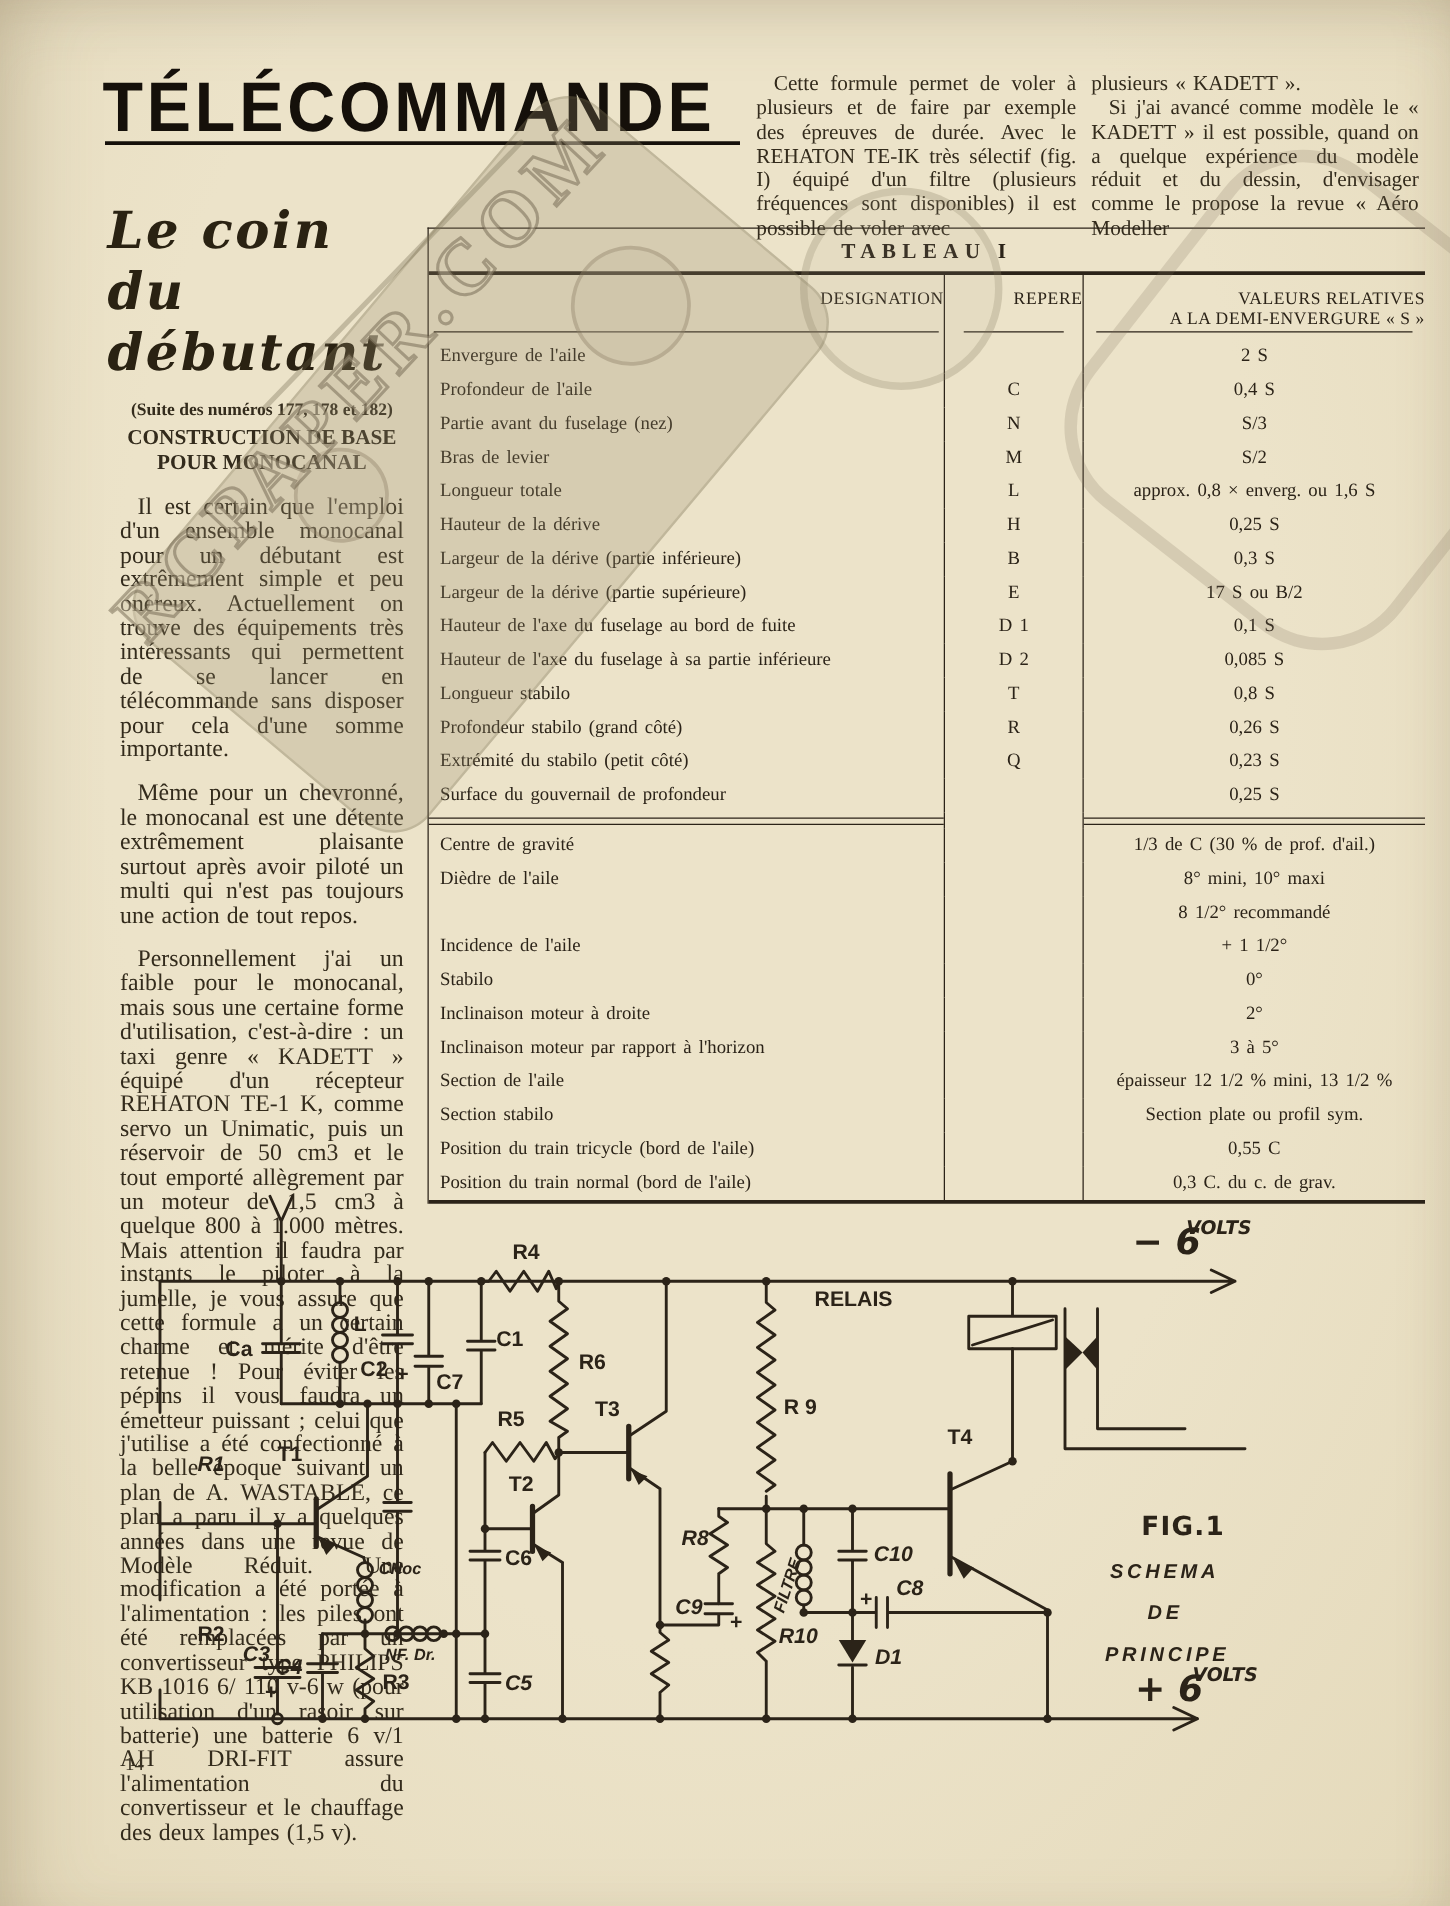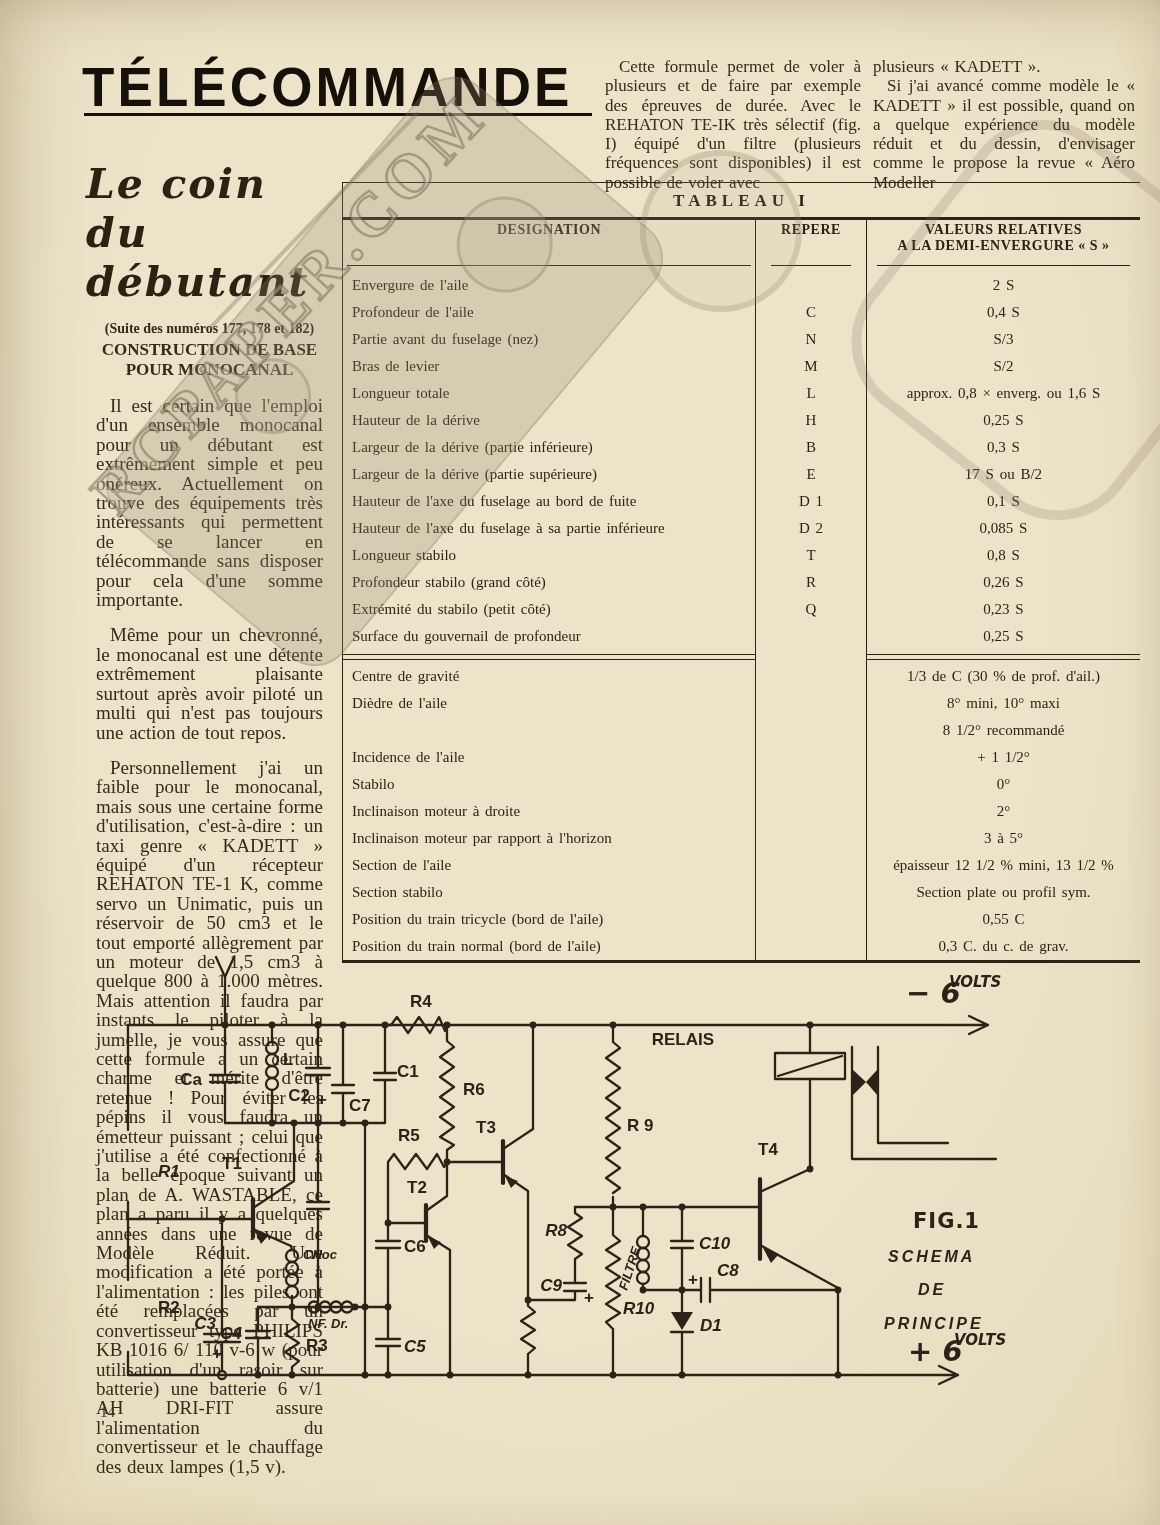--- a/index.html
+++ b/index.html
@@ -28,21 +28,21 @@
   .cont{margin-top:14px;text-align:center;font-weight:bold;font-size:14px;white-space:nowrap;}
   .subh{margin-top:3px;text-align:center;font-weight:bold;font-size:17px;line-height:20px;}
   .para{margin:16px;font-size:19px;line-height:19.4px;text-align:justify;text-indent:14px;word-spacing:1px;}
   .para + .para{margin-top:0;}
   
   .tbl{position:absolute;left:342px;top:182px;width:798px;color:#2b2318;border-left:1.6px solid #2b2318;border-top:1.6px solid #2b2318;box-sizing:border-box;}
   .tbl-title{text-align:center;font-weight:bold;font-size:17px;letter-spacing:5px;padding:8px 0 6px 0;}
   .tbl-thick{border-top:3.2px solid #2b2318;}
   .tbl-grid{display:grid;grid-template-columns:412px 112px 1fr;}
   .mid{border-left:1.7px solid #2b2318;border-right:1.7px solid #2b2318;}
-  .hc{height:52px;position:relative;text-align:center;font-weight:bold;font-size:14px;letter-spacing:.5px;padding-top:2px;box-sizing:border-box;line-height:16px;}
+  .hc{height:52px;position:relative;text-align:right;font-weight:normal;font-size:14px;letter-spacing:.5px;padding-top:12px;box-sizing:border-box;line-height:16px;}
   .hc .ul{position:absolute;bottom:6px;border-bottom:1.6px solid #2b2318;}
   .ul-a{left:4px;right:4px;}
   .ul-b{left:15px;right:15px;}
   .ul-c{left:10px;right:10px;}
   .trow{display:contents;}
   .trow > div{height:27px;line-height:27px;font-size:15px;white-space:nowrap;word-spacing:2px;}
   .c1{padding-left:9px;text-align:left;}
   .c2,.c3{text-align:center;}
   .drow{display:contents;}
   .drow > div{height:13px;}

